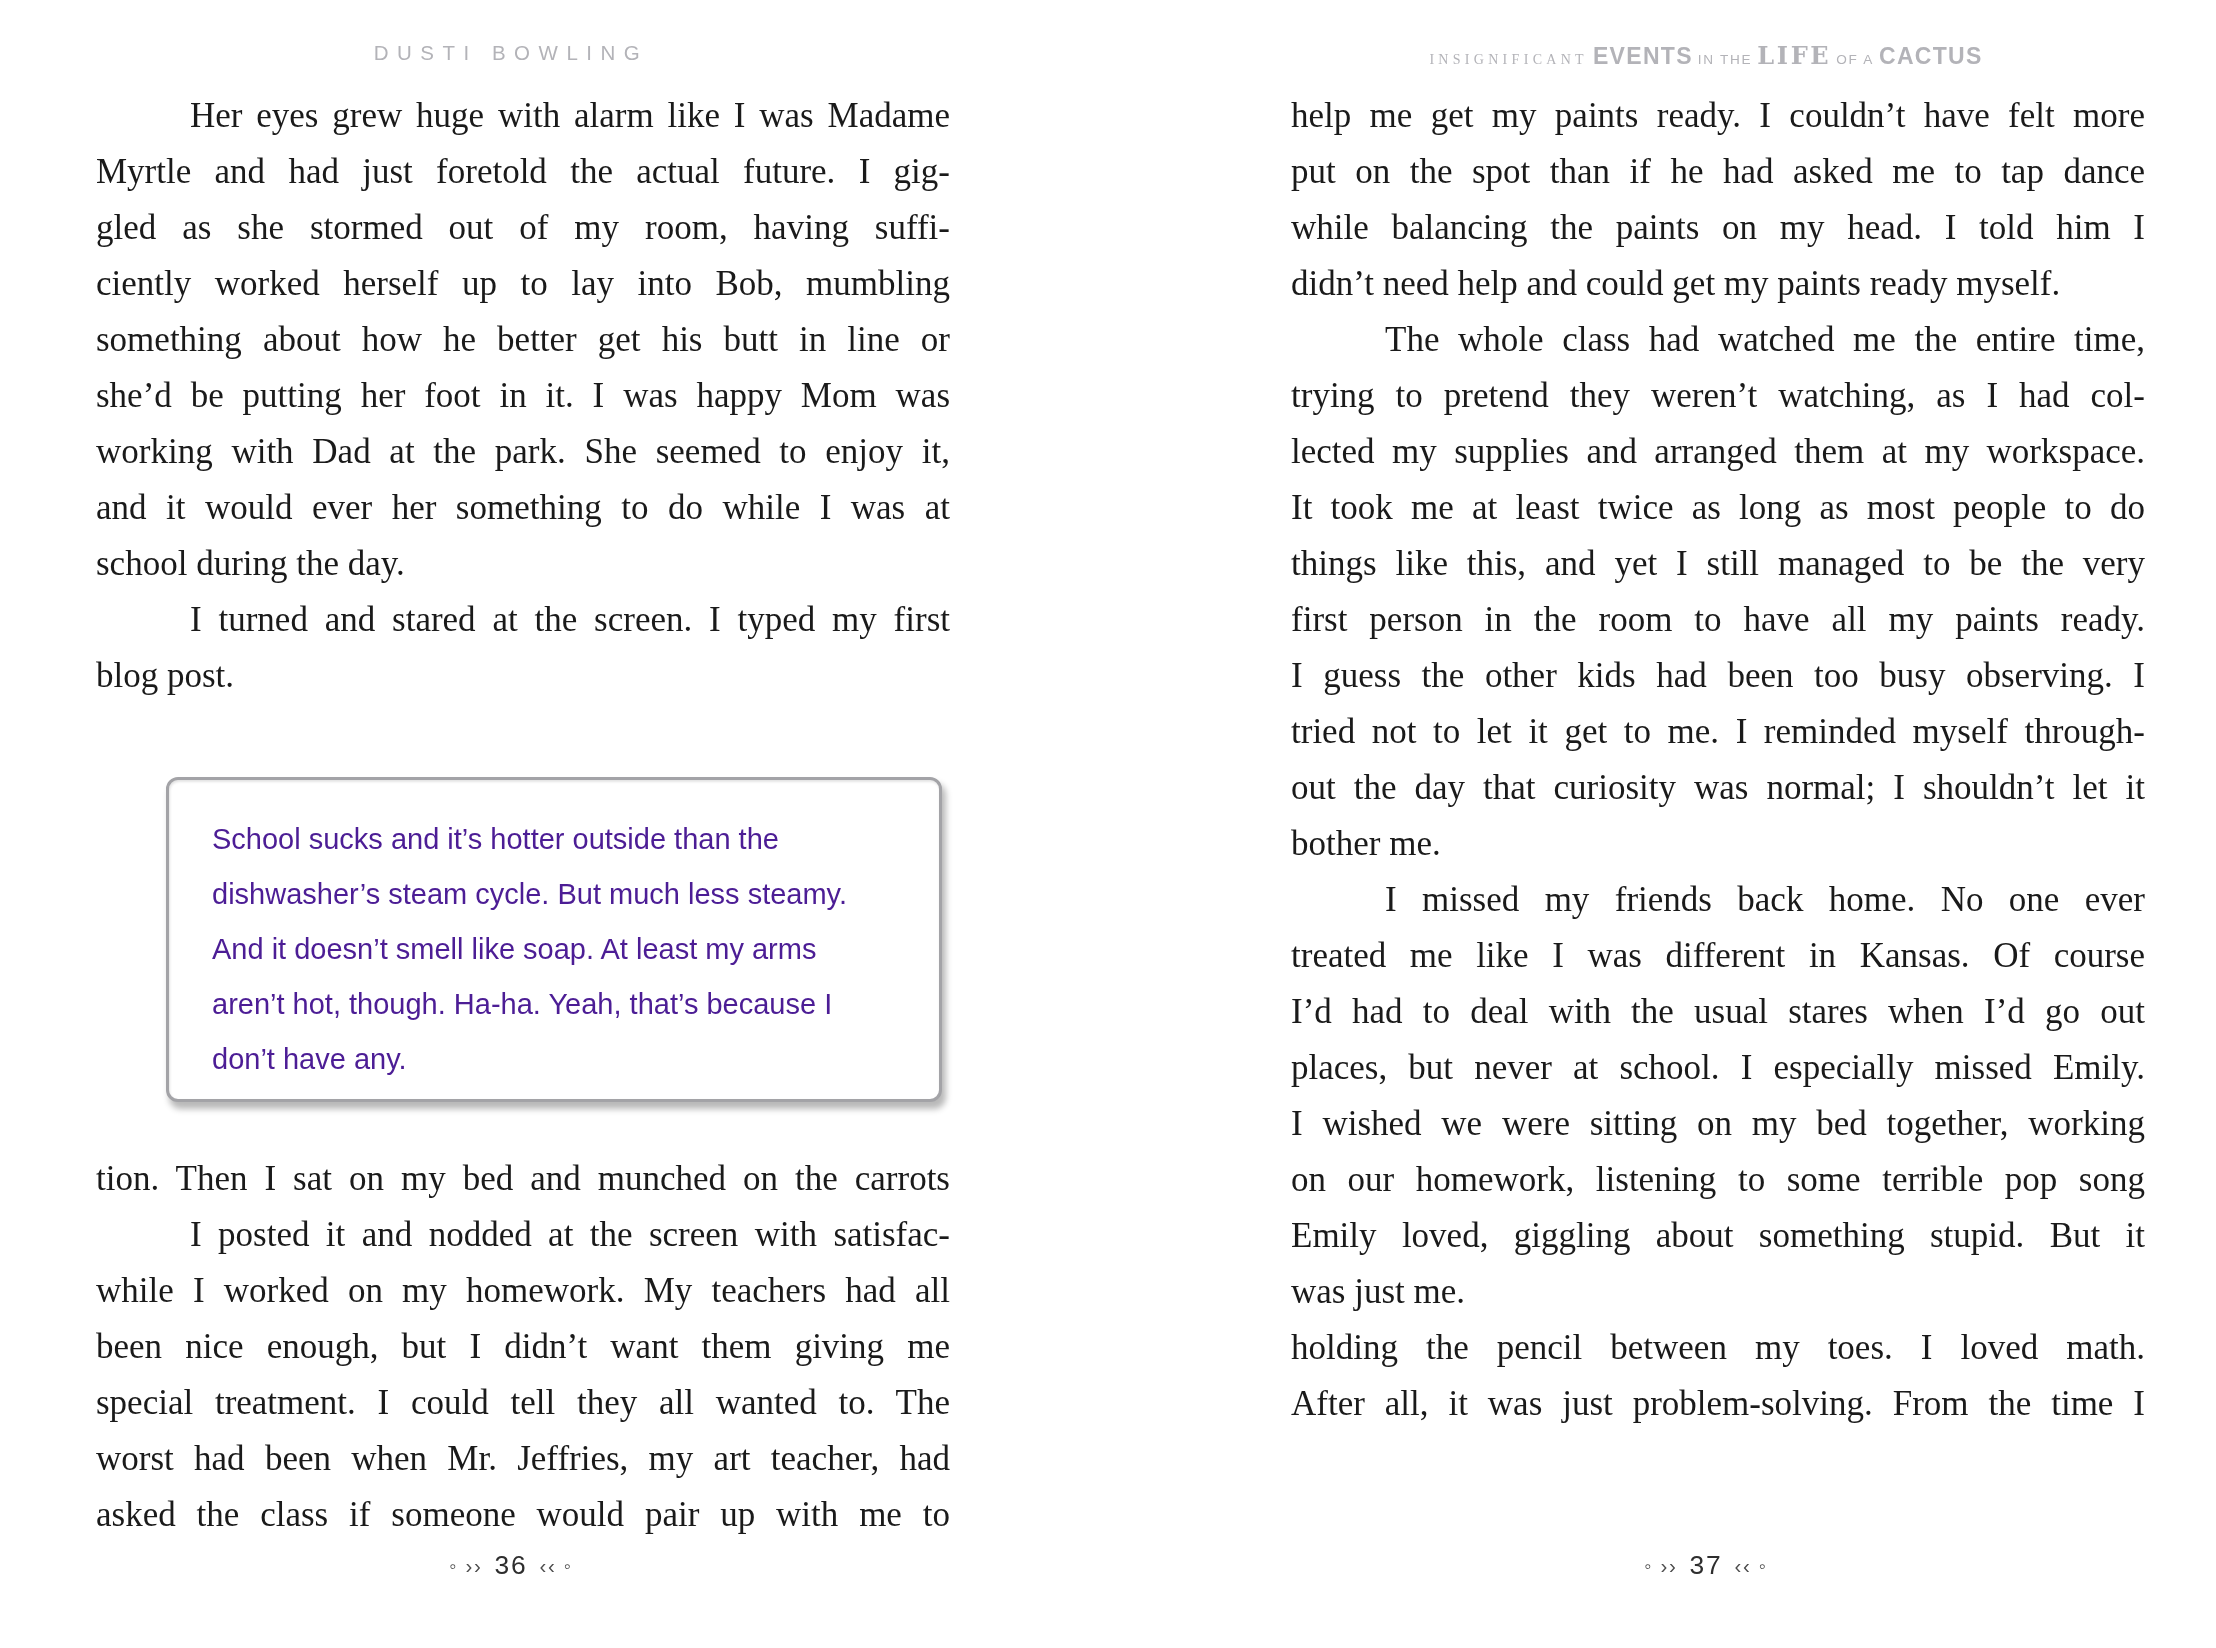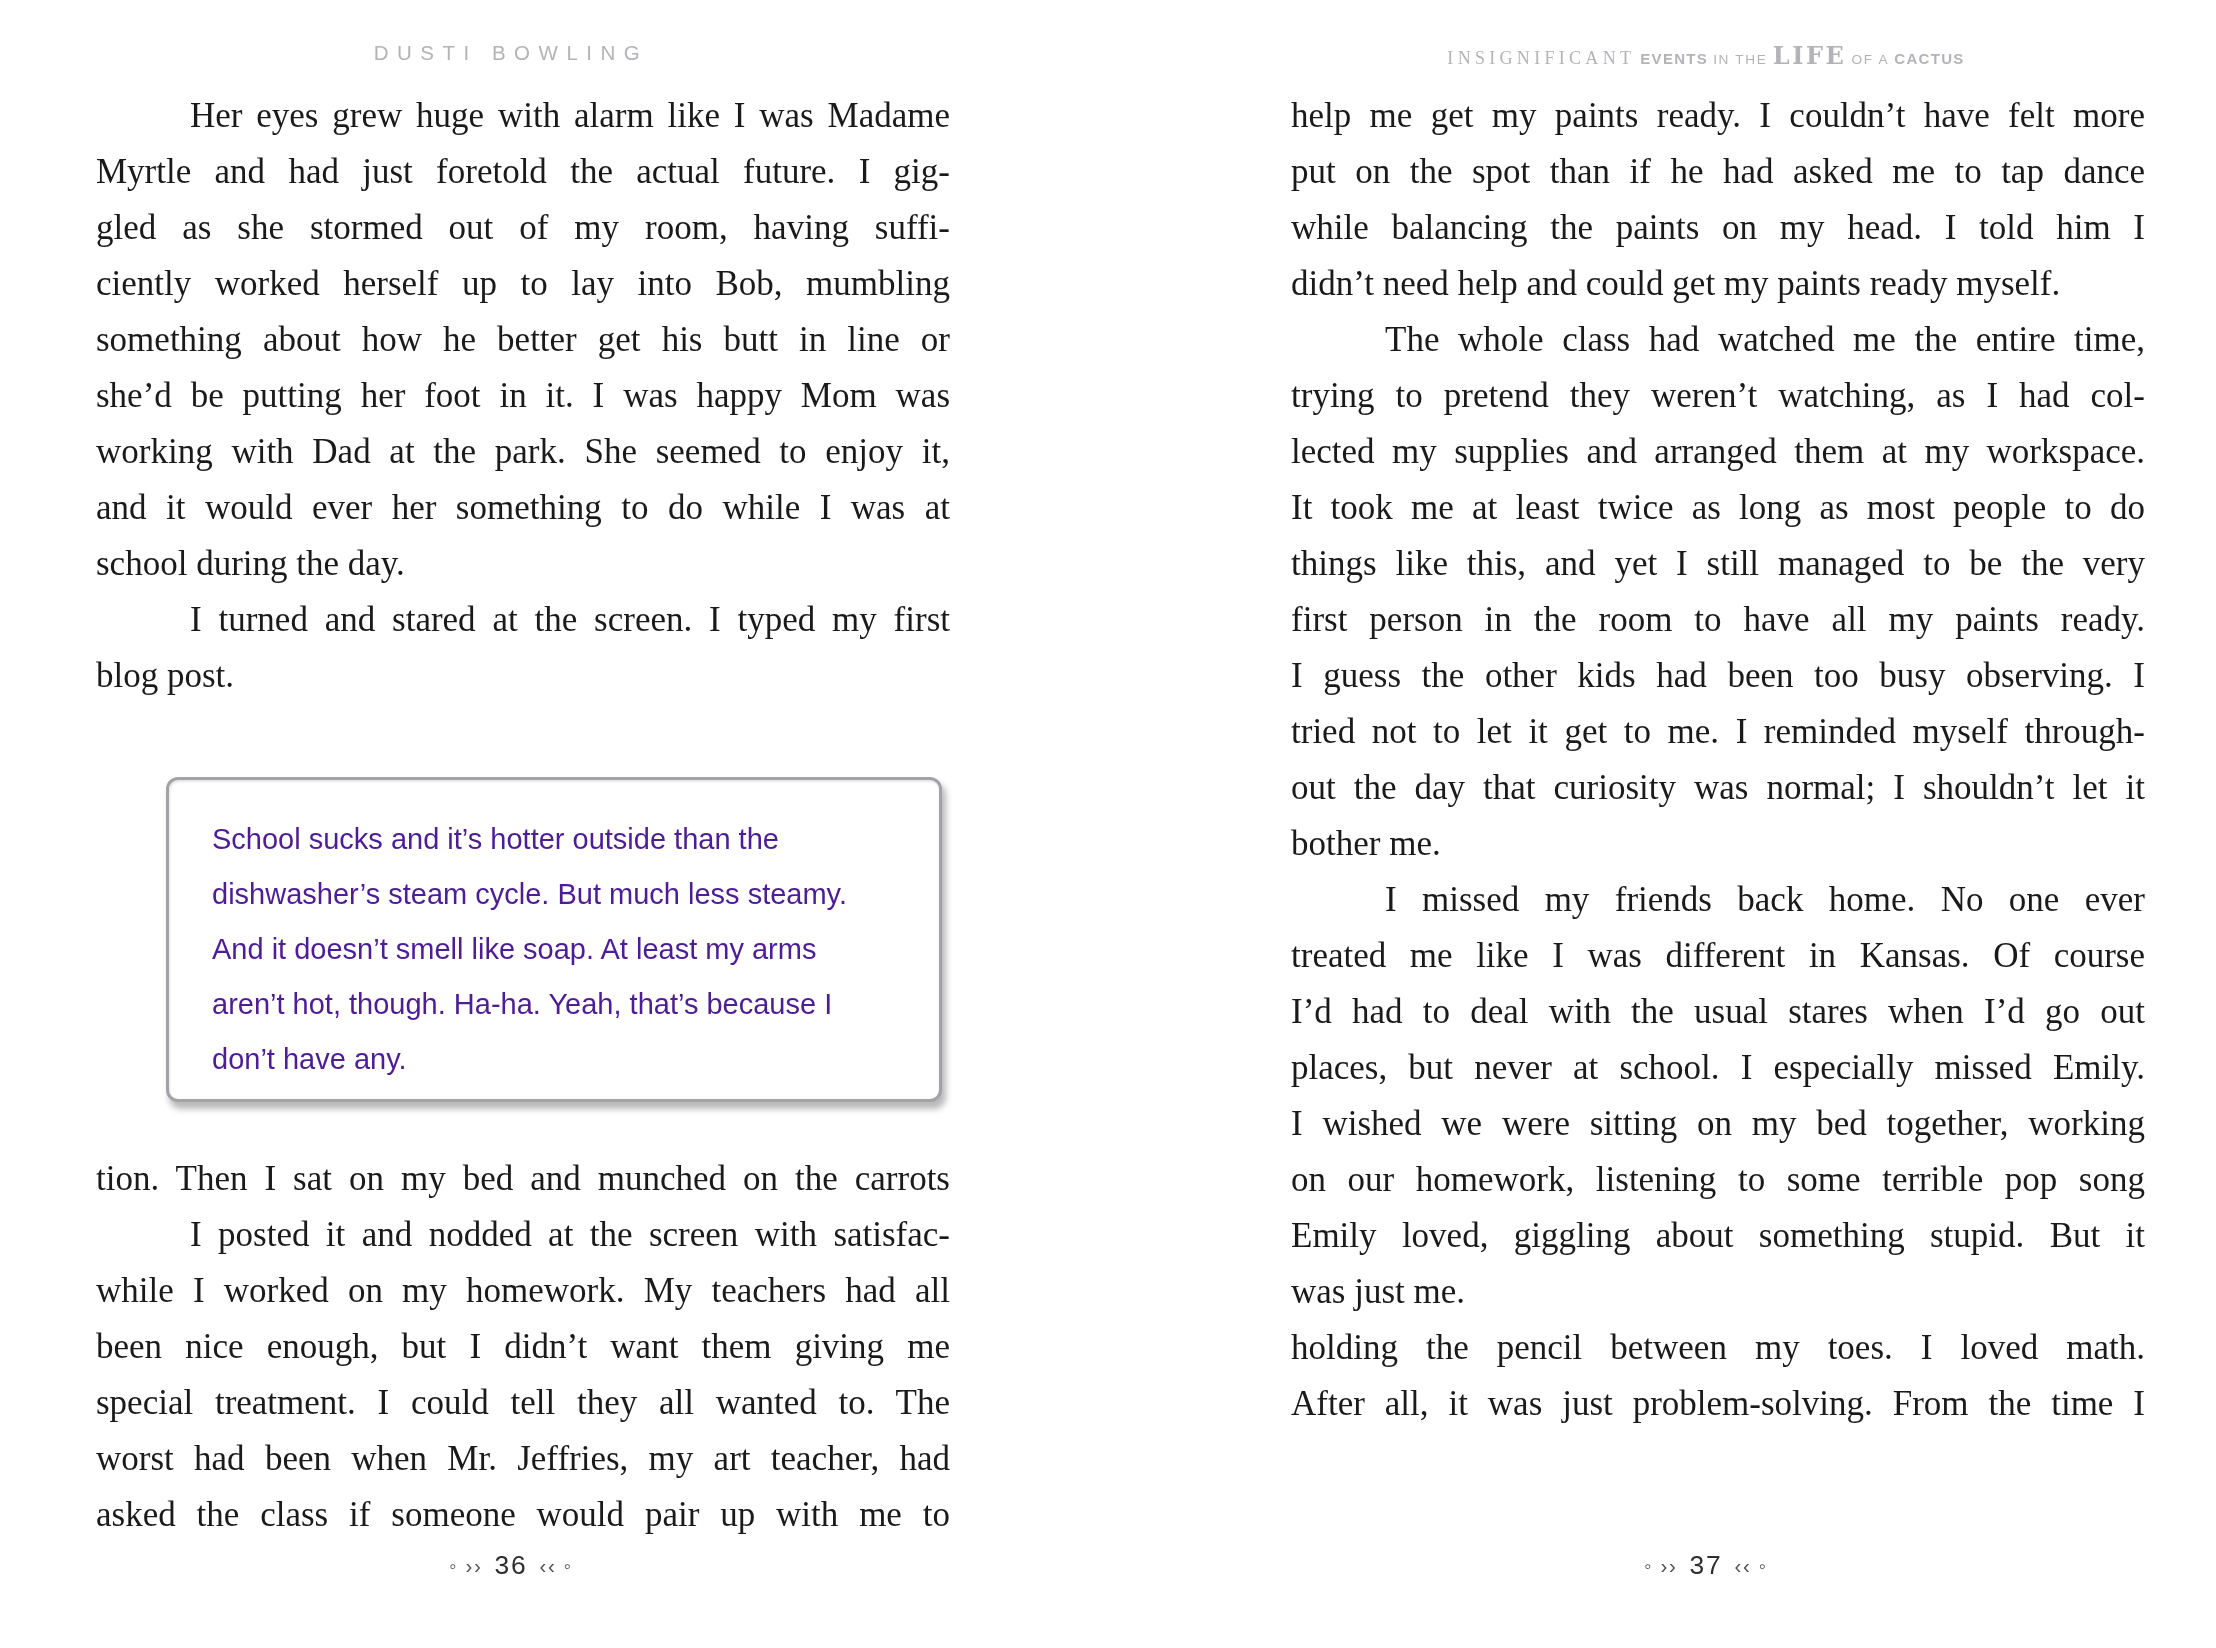--- a/index.html
+++ b/index.html
@@ -3,22 +3,22 @@
 <meta charset="utf-8">
 <style>
   html,body{margin:0;padding:0;background:#ffffff;}
   #canvas{position:relative;width:2216px;height:1649px;background:#ffffff;overflow:hidden;}
 
   
   .running-header{position:absolute;top:41px;text-align:center;color:#b3b3b8;
     font-family:"Liberation Sans",sans-serif;white-space:nowrap;}
   #hdr-left{left:84px;width:854px;font-size:20.5px;letter-spacing:8.5px;font-weight:400;}
   #hdr-right{left:1279px;width:854px;font-size:18px;}
-  #hdr-right .h-serif{font-family:"Liberation Serif",serif;font-size:18px;letter-spacing:4.3px;font-weight:500;}
-  #hdr-right .h-big{font-family:"Liberation Sans",sans-serif;font-size:15px;font-weight:700;letter-spacing:1.3px;}
+  #hdr-right .h-serif{font-family:"Liberation Serif",serif;font-size:14px;letter-spacing:4.3px;font-weight:500;}
+  #hdr-right .h-big{font-family:"Liberation Sans",sans-serif;font-size:23px;font-weight:700;letter-spacing:1.3px;}
   #hdr-right .h-small{font-family:"Liberation Sans",sans-serif;font-size:13.6px;letter-spacing:1.7px;font-weight:500;}
   #hdr-right .h-slab{font-family:"DejaVu Serif",serif;font-size:24px;font-weight:700;letter-spacing:2.6px;}
 
   
   .col{position:absolute;top:88px;width:854px;
     font-family:"Liberation Serif",serif;font-size:35px;color:#1a1a1a;margin-left:12px;}
   #col-left{left:84px;}
   #col-right{left:1279px;}
   .bl{line-height:56px;height:56px;text-align:justify;text-align-last:justify;white-space:normal;}
   .ind{text-indent:94px;}

